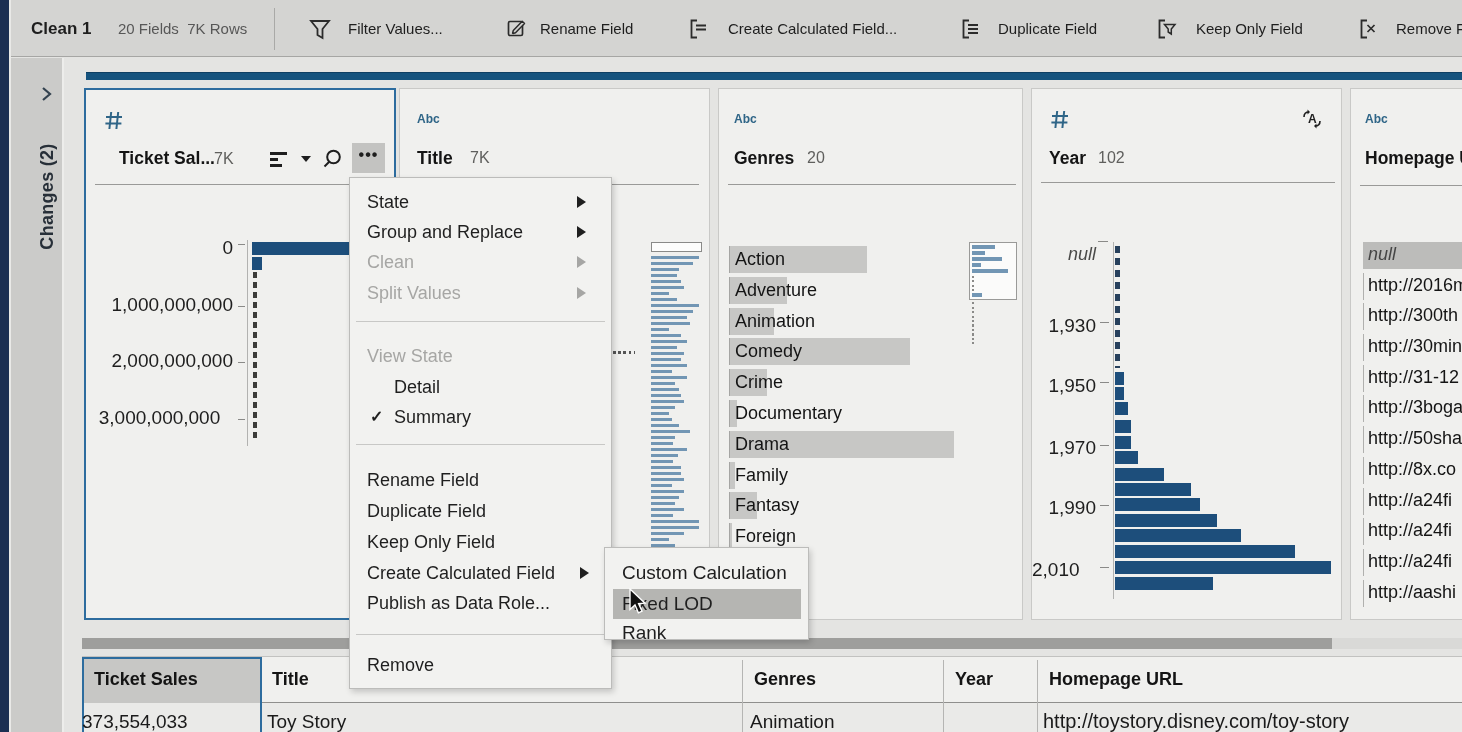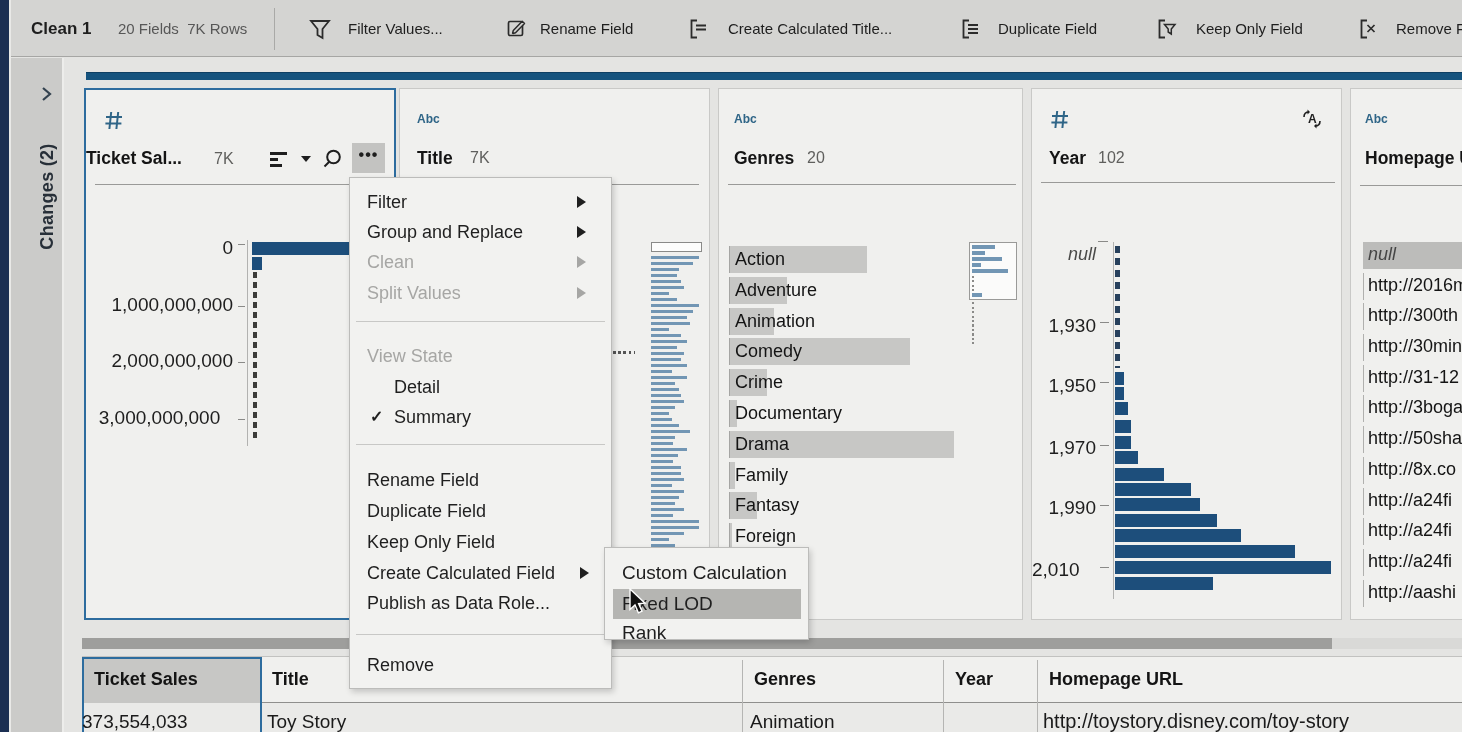--- a/index.html
+++ b/index.html
@@ -50,21 +50,21 @@
 </head>
 <body>
 <div id="stage">
 
   <div class="abs" id="topscroll"></div>
 
   <div class="card" id="card1" style="left:84px; width:312px; border:2px solid #2d6c9e;">
     <svg class="abs" style="left:19px; top:21px;" width="18" height="19" viewBox="0 0 18 19">
       <path d="M6.2 1 L4.4 18 M13.2 1 L11.4 18 M1 6 H17 M0.4 12.6 H16.4" fill="none" stroke="#2f6587" stroke-width="2"></path>
     </svg>
-    <div class="abs cardname" style="left:0; top:58px;">Ticket Sal...</div>
+    <div class="abs cardname" style="left:33px; top:58px;">Ticket Sal...</div>
     <div class="abs cardcount" style="left:128px; top:60px;">7K</div>
 
     <div class="abs" style="left:184px; top:62px; width:17px; height:3px; background:#1e1e1e;"></div>
     <div class="abs" style="left:184px; top:68px; width:8px; height:3px; background:#1e1e1e;"></div>
     <div class="abs" style="left:184px; top:74px; width:12px; height:3px; background:#1e1e1e;"></div>
     <div class="abs" style="left:215px; top:66px; width:0; height:0; border-top:6px solid #1e1e1e; border-left:5px solid transparent; border-right:5px solid transparent;"></div>
 
     <svg class="abs" style="left:235px; top:58px;" width="22" height="22" viewBox="0 0 22 22">
       <circle cx="12.5" cy="9" r="6.3" fill="none" stroke="#1e1e1e" stroke-width="2"></circle>
       <path d="M8 14 L3.5 18.5" stroke="#1e1e1e" stroke-width="2"></path>
@@ -294,21 +294,21 @@
     <svg class="abs ticon" style="left:496px;" width="24" height="24" viewBox="0 0 24 24">
       <rect x="3.5" y="4.5" width="14" height="14" rx="1.5" fill="none" stroke="#2b2b2b" stroke-width="1.7"></rect>
       <path d="M8 16.5 L10.5 15.8 L19.5 6.5 L17.2 4.2 L8.3 13.4 L7.6 16.2 Z" fill="#d4d4d2" stroke="#2b2b2b" stroke-width="1.5" stroke-linejoin="round"></path>
     </svg>
     <div class="abs tbtxt" style="left:531px;">Rename Field</div>
 
     <svg class="abs ticon" style="left:678px;" width="26" height="24" viewBox="0 0 26 24">
       <path d="M10 3.5 H4.5 V20.5 H10" fill="none" stroke="#2b2b2b" stroke-width="1.8"></path>
       <path d="M9 8.5 H19 M9 12.5 H19" stroke="#2b2b2b" stroke-width="1.8"></path>
     </svg>
-    <div class="abs tbtxt" style="left:719px;">Create Calculated Title...</div>
+    <div class="abs tbtxt" style="left:719px;">Create Calculated Field...</div>
 
     <svg class="abs ticon" style="left:950px;" width="26" height="24" viewBox="0 0 26 24">
       <path d="M10 3.5 H4.5 V20.5 H10" fill="none" stroke="#2b2b2b" stroke-width="1.8"></path>
       <path d="M9 8 H19 M9 12 H19 M9 16 H19" stroke="#2b2b2b" stroke-width="1.8"></path>
     </svg>
     <div class="abs tbtxt" style="left:989px;">Duplicate Field</div>
 
     <svg class="abs ticon" style="left:1146px;" width="26" height="24" viewBox="0 0 26 24">
       <path d="M10 3.5 H4.5 V20.5 H10" fill="none" stroke="#2b2b2b" stroke-width="1.8"></path>
       <path d="M9.5 7.5 H20 L16.3 12 V17 L13.2 15 V12 Z" fill="none" stroke="#2b2b2b" stroke-width="1.5"></path>
@@ -351,21 +351,21 @@
   <div class="th" style="left:754px; top:669px;">Genres</div>
   <div class="th" style="left:955px; top:669px;">Year</div>
   <div class="th" style="left:1049px; top:669px;">Homepage URL</div>
   <div class="td" style="left:82px; top:711px;">373,554,033</div>
   <div class="td" style="left:267px; top:711px;">Toy Story</div>
   <div class="td" style="left:750px; top:711px;">Animation</div>
   <div class="td" style="left:948px; top:741px;">1,995</div>
   <div class="td" style="left:1043px; top:710px; font-size:20px;">http://toystory.disney.com/toy-story</div>
 
   <div class="menu" style="left:349px; top:177px; width:263px; height:512px;">
-    <div class="mi" style="top:14px;">Filter</div>
+    <div class="mi" style="top:14px;">State</div>
       <div class="marr" style="left:227px; top:18px;"></div>
     <div class="mi" style="top:44px;">Group and Replace</div>
       <div class="marr" style="left:227px; top:48px;"></div>
     <div class="mi dis" style="top:74px;">Clean</div>
       <div class="marr dis" style="left:227px; top:78px;"></div>
     <div class="mi dis" style="top:105px;">Split Values</div>
       <div class="marr dis" style="left:227px; top:109px;"></div>
     <div class="msep" style="top:143px;"></div>
     <div class="mi dis" style="top:168px;">View State</div>
     <div class="mi" style="left:44px; top:199px;">Detail</div>

